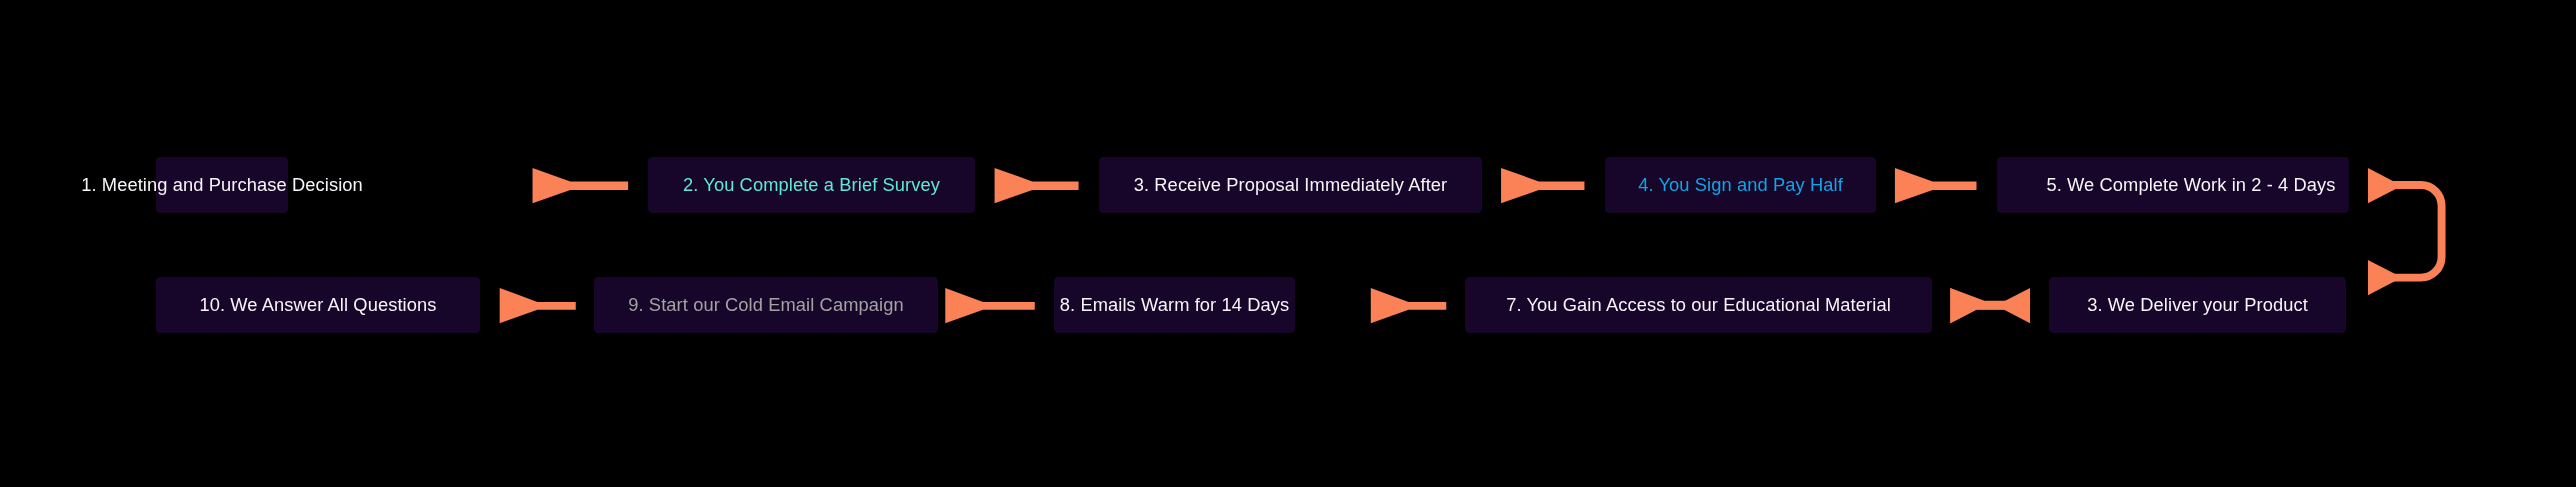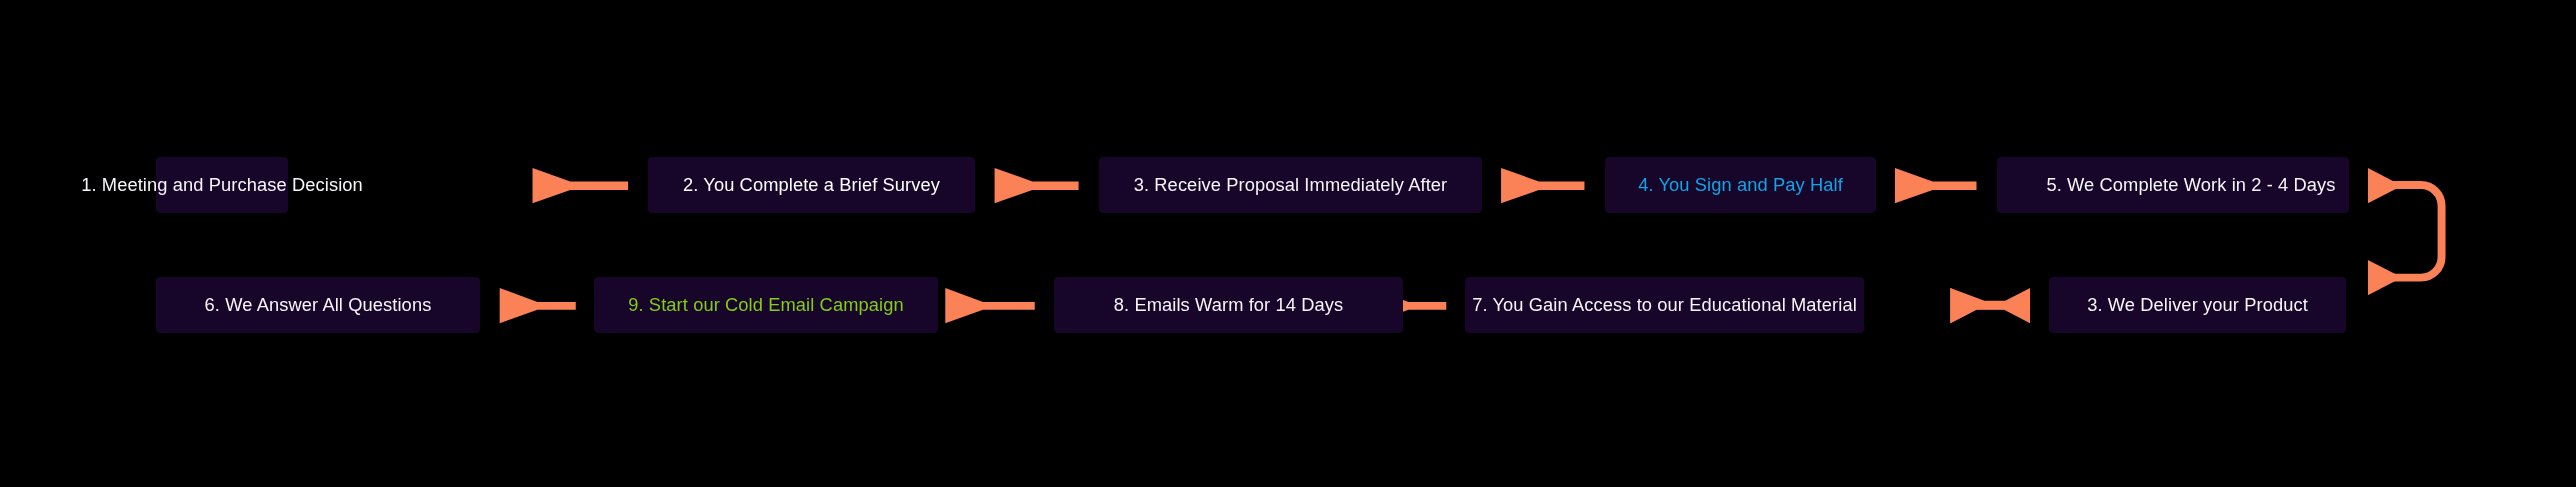--- a/index.html
+++ b/index.html
@@ -101,49 +101,49 @@
       <path d="M 819 473 L 819 531 L 881 509 L 944 509 L 944 531 L 944 473 L 944 496 L 881 496 Z" fill="#fa8256"></path>
     </g>
 
   </svg>
 
   <div class="flow-node" style="left: 156px; top: 157px; width: 132px; background: rgb(23, 6, 41);">
     <span class="flow-node-label" style="color: rgb(247, 245, 249);">1. Meeting and Purchase Decision</span>
   </div>
 
   <div class="flow-node" style="left: 648px; top: 157px; width: 327px; background: rgb(23, 6, 41);">
-    <span class="flow-node-label" style="color: #ffffff;">2. You Complete a Brief Survey</span>
+    <span class="flow-node-label" style="color: #5eead4;">2. You Complete a Brief Survey</span>
   </div>
 
   <div class="flow-node" style="left: 1099px; top: 157px; width: 383px; background: rgb(23, 6, 41);">
     <span class="flow-node-label" style="color: rgb(247, 245, 249);">3. Receive Proposal Immediately After</span>
   </div>
 
   <div class="flow-node" style="left: 1605px; top: 157px; width: 271px; background: rgb(23, 6, 41);">
     <span class="flow-node-label" style="color: #0ea5e9;">4. You Sign and Pay Half</span>
   </div>
 
   <div class="flow-node" style="left: 1997px; top: 157px; width: 352px; background: rgb(23, 6, 41); padding-left: 36px;">
     <span class="flow-node-label" style="color: rgb(247, 245, 249);">5. We Complete Work in 2 - 4 Days</span>
   </div>
 
   <div class="flow-node" style="left: 2049px; top: 277px; width: 297px; background: rgb(23, 6, 41);">
     <span class="flow-node-label" style="color: rgb(247, 245, 249);">3. We Deliver your Product</span>
   </div>
 
-  <div class="flow-node" style="left: 1465px; top: 277px; width: 399px; background: rgb(23, 6, 41); text-align: center;">
+  <div class="flow-node" style="left: 1465px; top: 277px; width: 467px; background: rgb(23, 6, 41); text-align: center;">
     <span class="flow-node-label" style="color: rgb(247, 245, 249);">7. You Gain Access to our Educational Material</span>
   </div>
 
-  <div class="flow-node" style="left: 1054px; top: 277px; width: 349px; background: rgb(23, 6, 41);">
+  <div class="flow-node" style="left: 1054px; top: 277px; width: 241px; background: rgb(23, 6, 41);">
     <span class="flow-node-label" style="color: rgb(247, 245, 249);">8. Emails Warm for 14 Days</span>
   </div>
 
   <div class="flow-node" style="left: 594px; top: 277px; width: 344px; background: rgb(23, 6, 41);">
-    <span class="flow-node-label" style="color: #84cc16;">9. Start our Cold Email Campaign</span>
+    <span class="flow-node-label" style="color: #a3a3a3;">9. Start our Cold Email Campaign</span>
   </div>
 
   <div class="flow-node" style="left: 156px; top: 277px; width: 324px; background: rgb(23, 6, 41);">
-    <span class="flow-node-label" style="color: rgb(247, 245, 249);">6. We Answer All Questions</span>
+    <span class="flow-node-label" style="color: rgb(247, 245, 249);">10. We Answer All Questions</span>
   </div>
 
 </div>
 
 
 </body></html>

